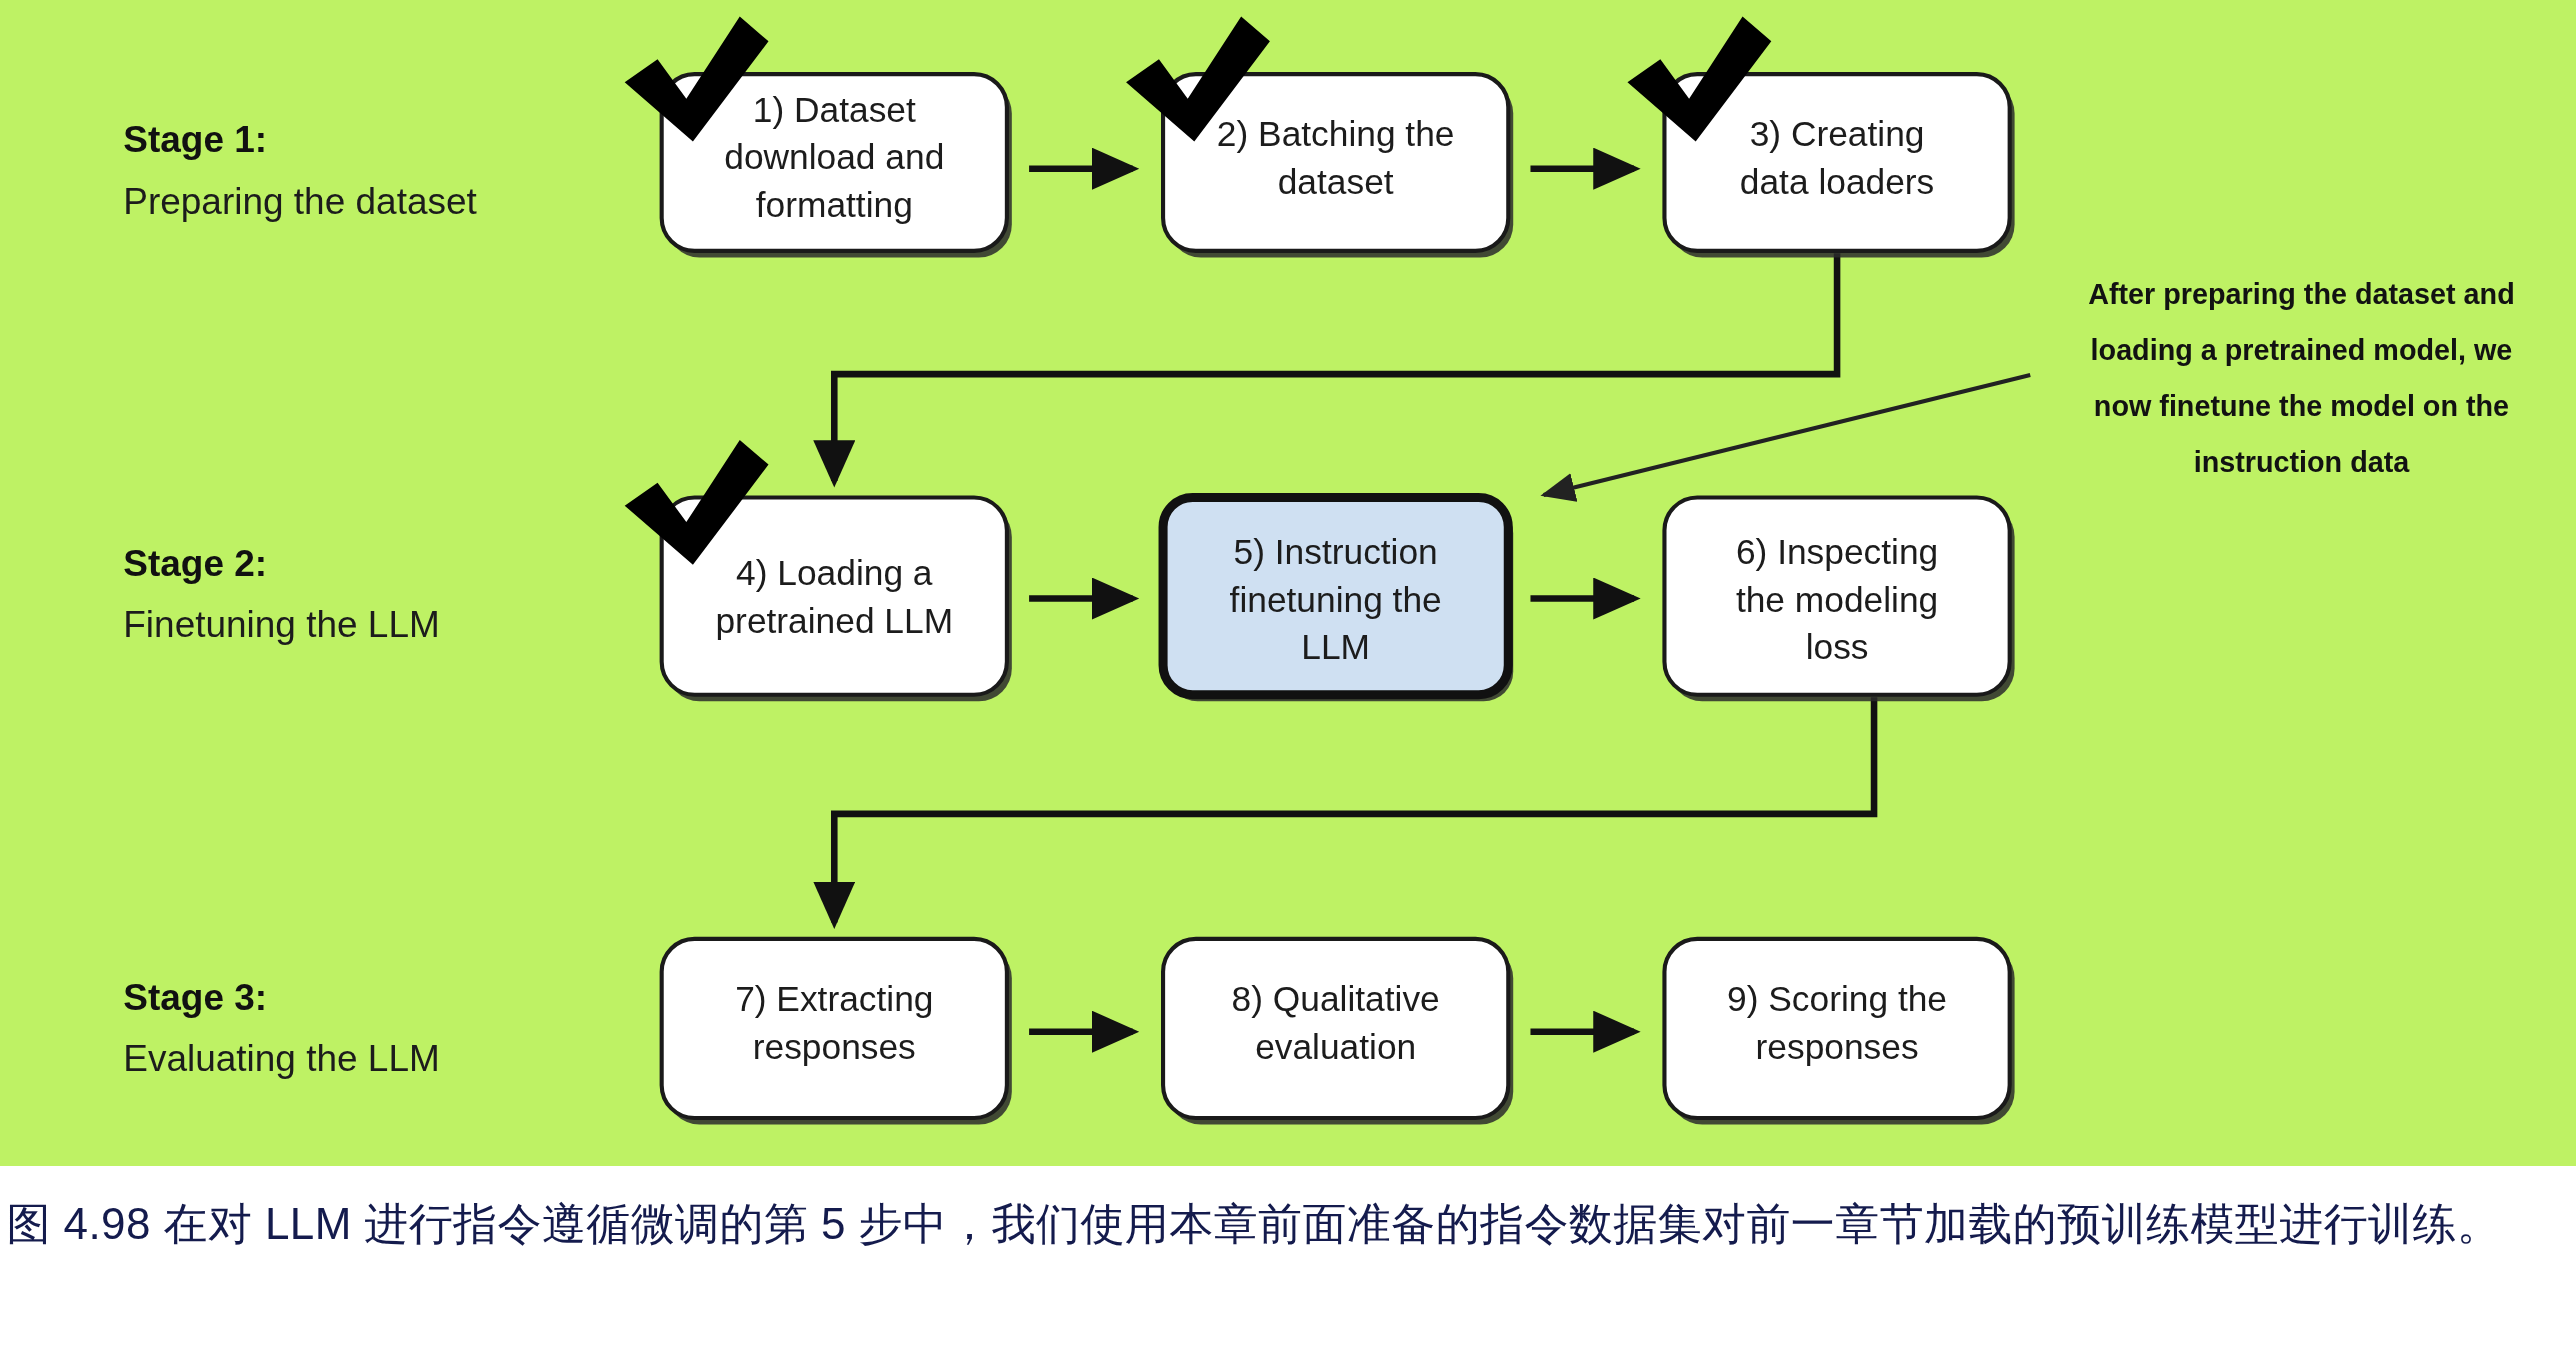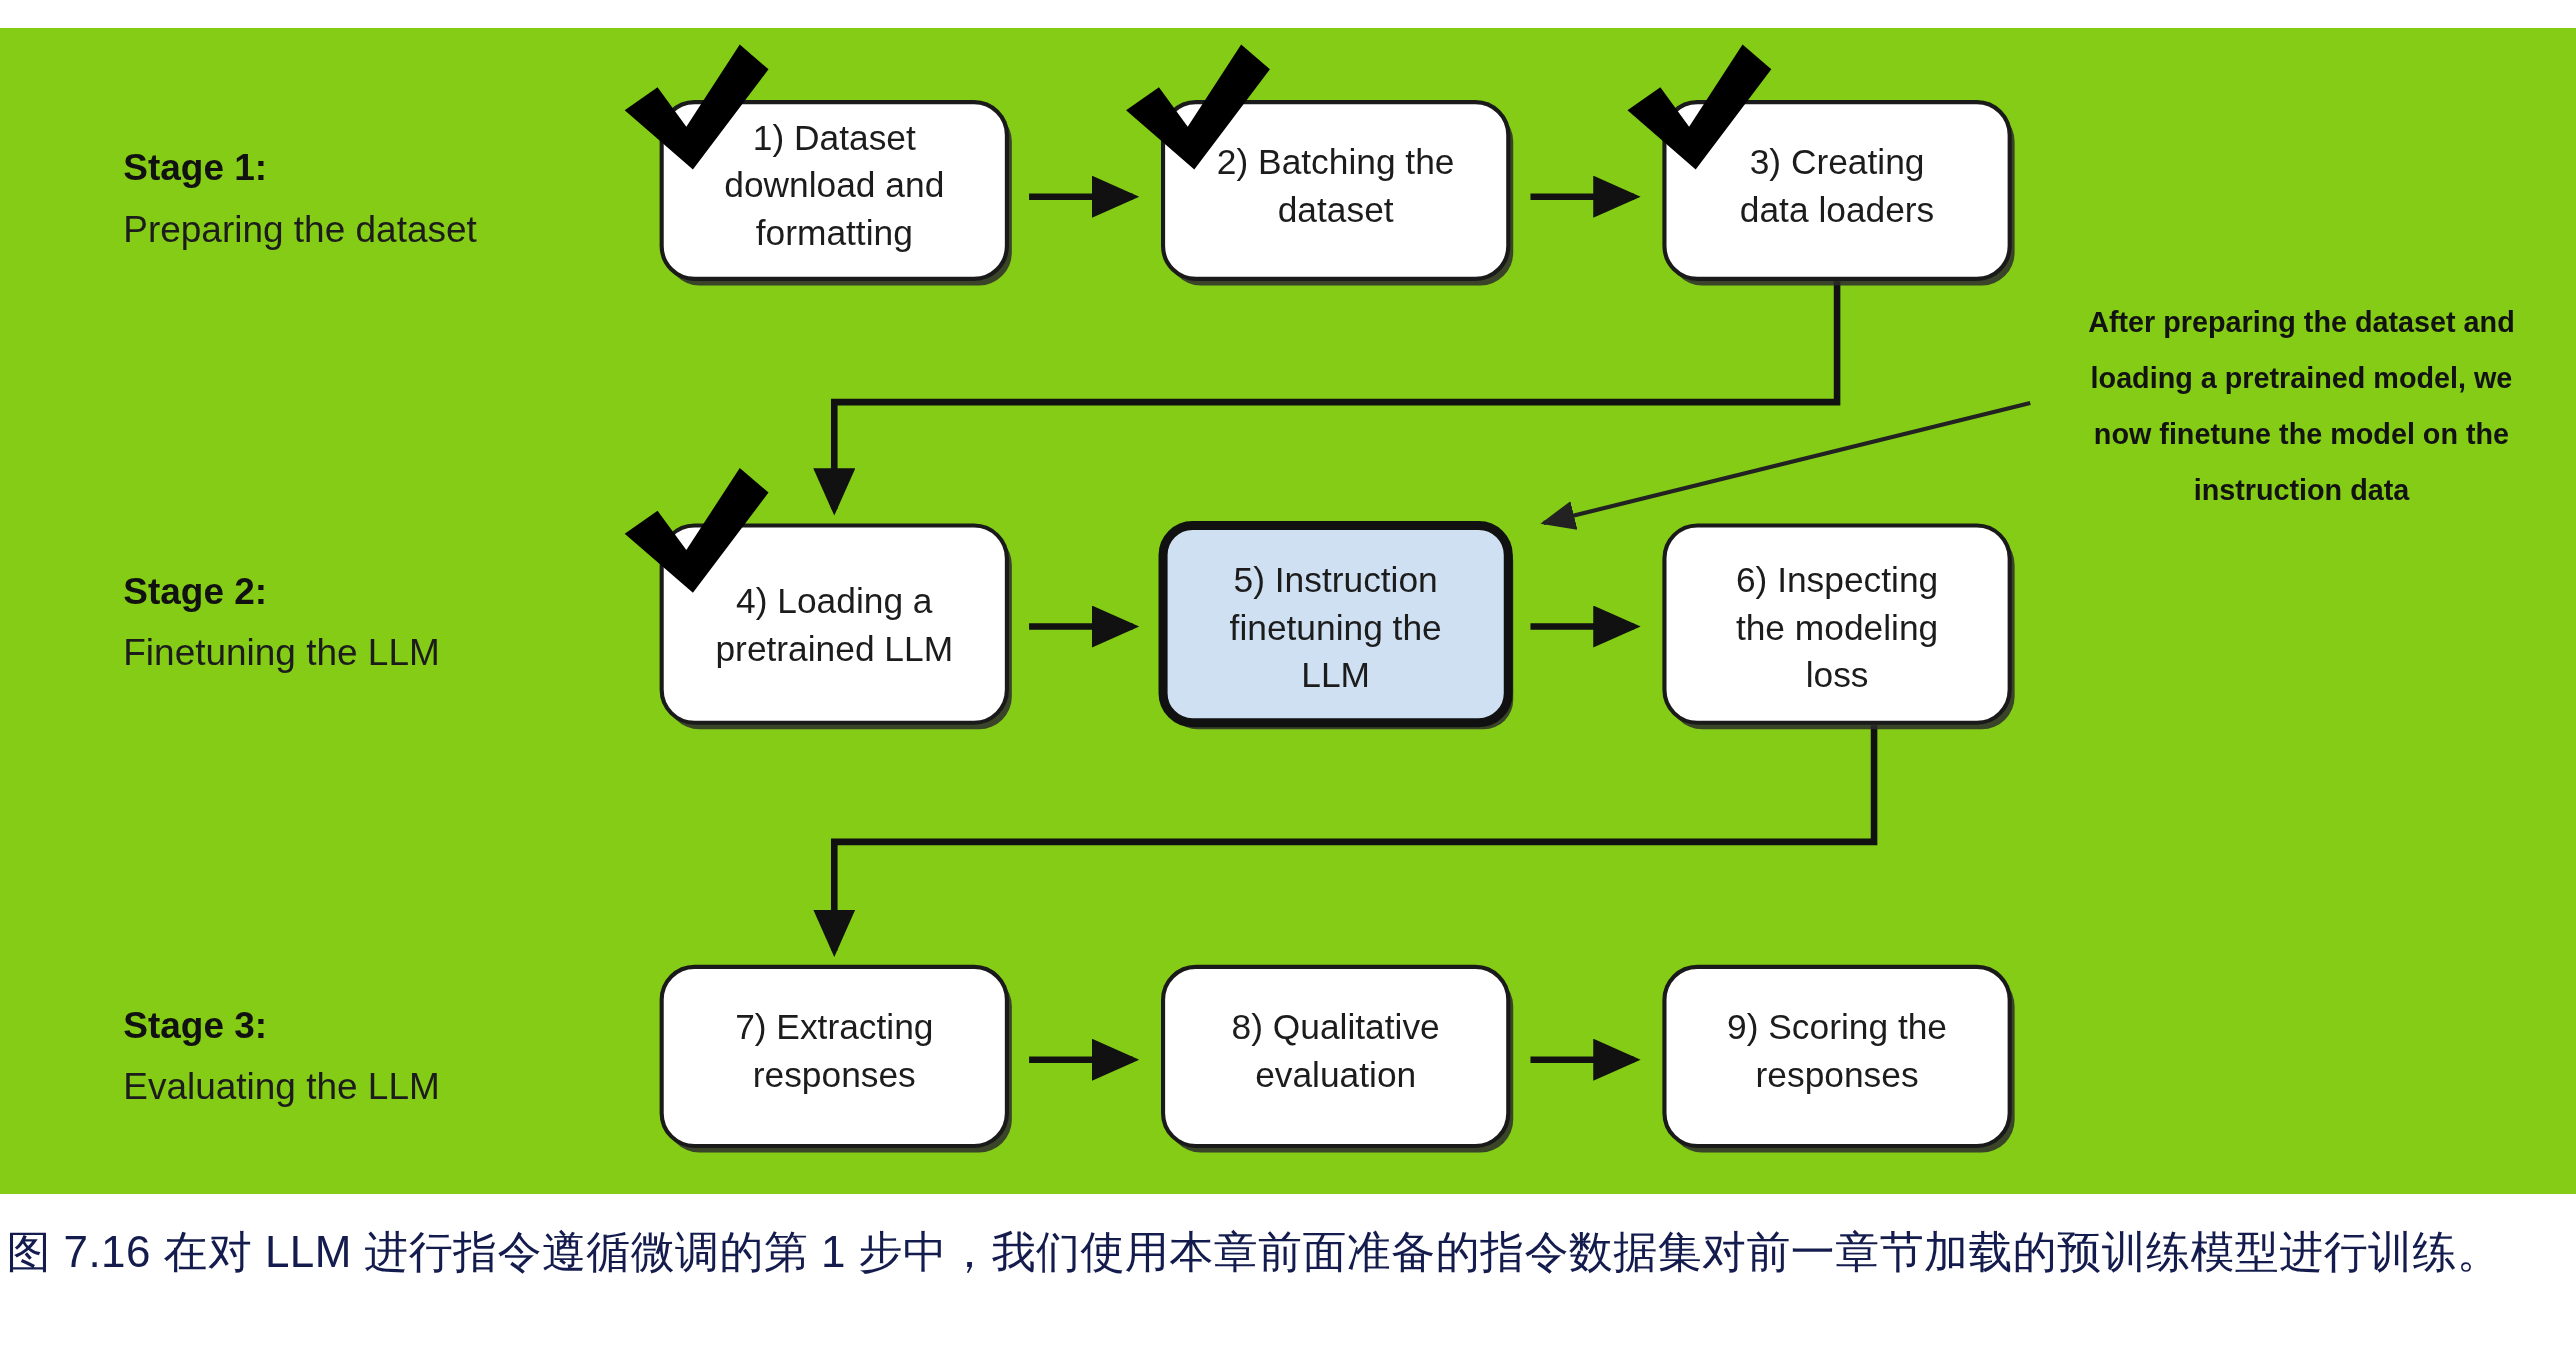--- a/index.html
+++ b/index.html
@@ -1,17 +1,17 @@
 <!DOCTYPE html>
 <html style="font-size:13px"><head>
 <meta charset="utf-8">
 <style>
   html,body{margin:0;padding:0;background:#ffffff;}
   body{width:2576px;height:1373px;overflow:hidden;font-family:"Liberation Sans",sans-serif;}
-  #stage{position:relative;width:2576px;height:1166px;background:#84cc16;margin-top:28px;}
+  #stage{position:relative;width:2576px;height:1166px;background:#bef264;}
   svg#diagram{position:absolute;left:0;top:0;width:2576px;height:1373px;}
 
   .box-rect{fill:#ffffff;stroke:#1a1a1a;stroke-width:5;}
   .box-rect.hl{fill:#cfe0f2;stroke:#111111;stroke-width:11;}
   .box-shadow{fill:#2b2b2b;opacity:.85;}
   .box-label{font-family:"Liberation Sans",sans-serif;font-size:43px;fill:#1c1c1c;text-anchor:middle;}
   .stage-title{font-family:"Liberation Sans",sans-serif;font-size:45px;font-weight:bold;fill:#111;}
   .stage-sub{font-family:"Liberation Sans",sans-serif;font-size:45px;fill:#1c1c1c;}
   .note-line{font-family:"Liberation Sans",sans-serif;font-size:35px;font-weight:bold;fill:#121212;text-anchor:middle;}
   .flowline{stroke:#111111;stroke-width:8;fill:none;}
@@ -138,16 +138,16 @@
     </g>
 
     <g>
       <text class="note-line" x="2800" y="370">After preparing the dataset and</text>
       <text class="note-line" x="2800" y="438">loading a pretrained model, we</text>
       <text class="note-line" x="2800" y="506">now finetune the model on the</text>
       <text class="note-line" x="2800" y="574">instruction data</text>
     </g>
   </svg>
 
-  <div class="caption">图 7.16 在对 LLM 进行指令遵循微调的第 1 步中，我们使用本章前面准备的指令数据集对前一章节加载的预训练模型进行训练。</div>
+  <div class="caption">图 4.98 在对 LLM 进行指令遵循微调的第 5 步中，我们使用本章前面准备的指令数据集对前一章节加载的预训练模型进行训练。</div>
 
 </div>
 
 
 </body></html>

